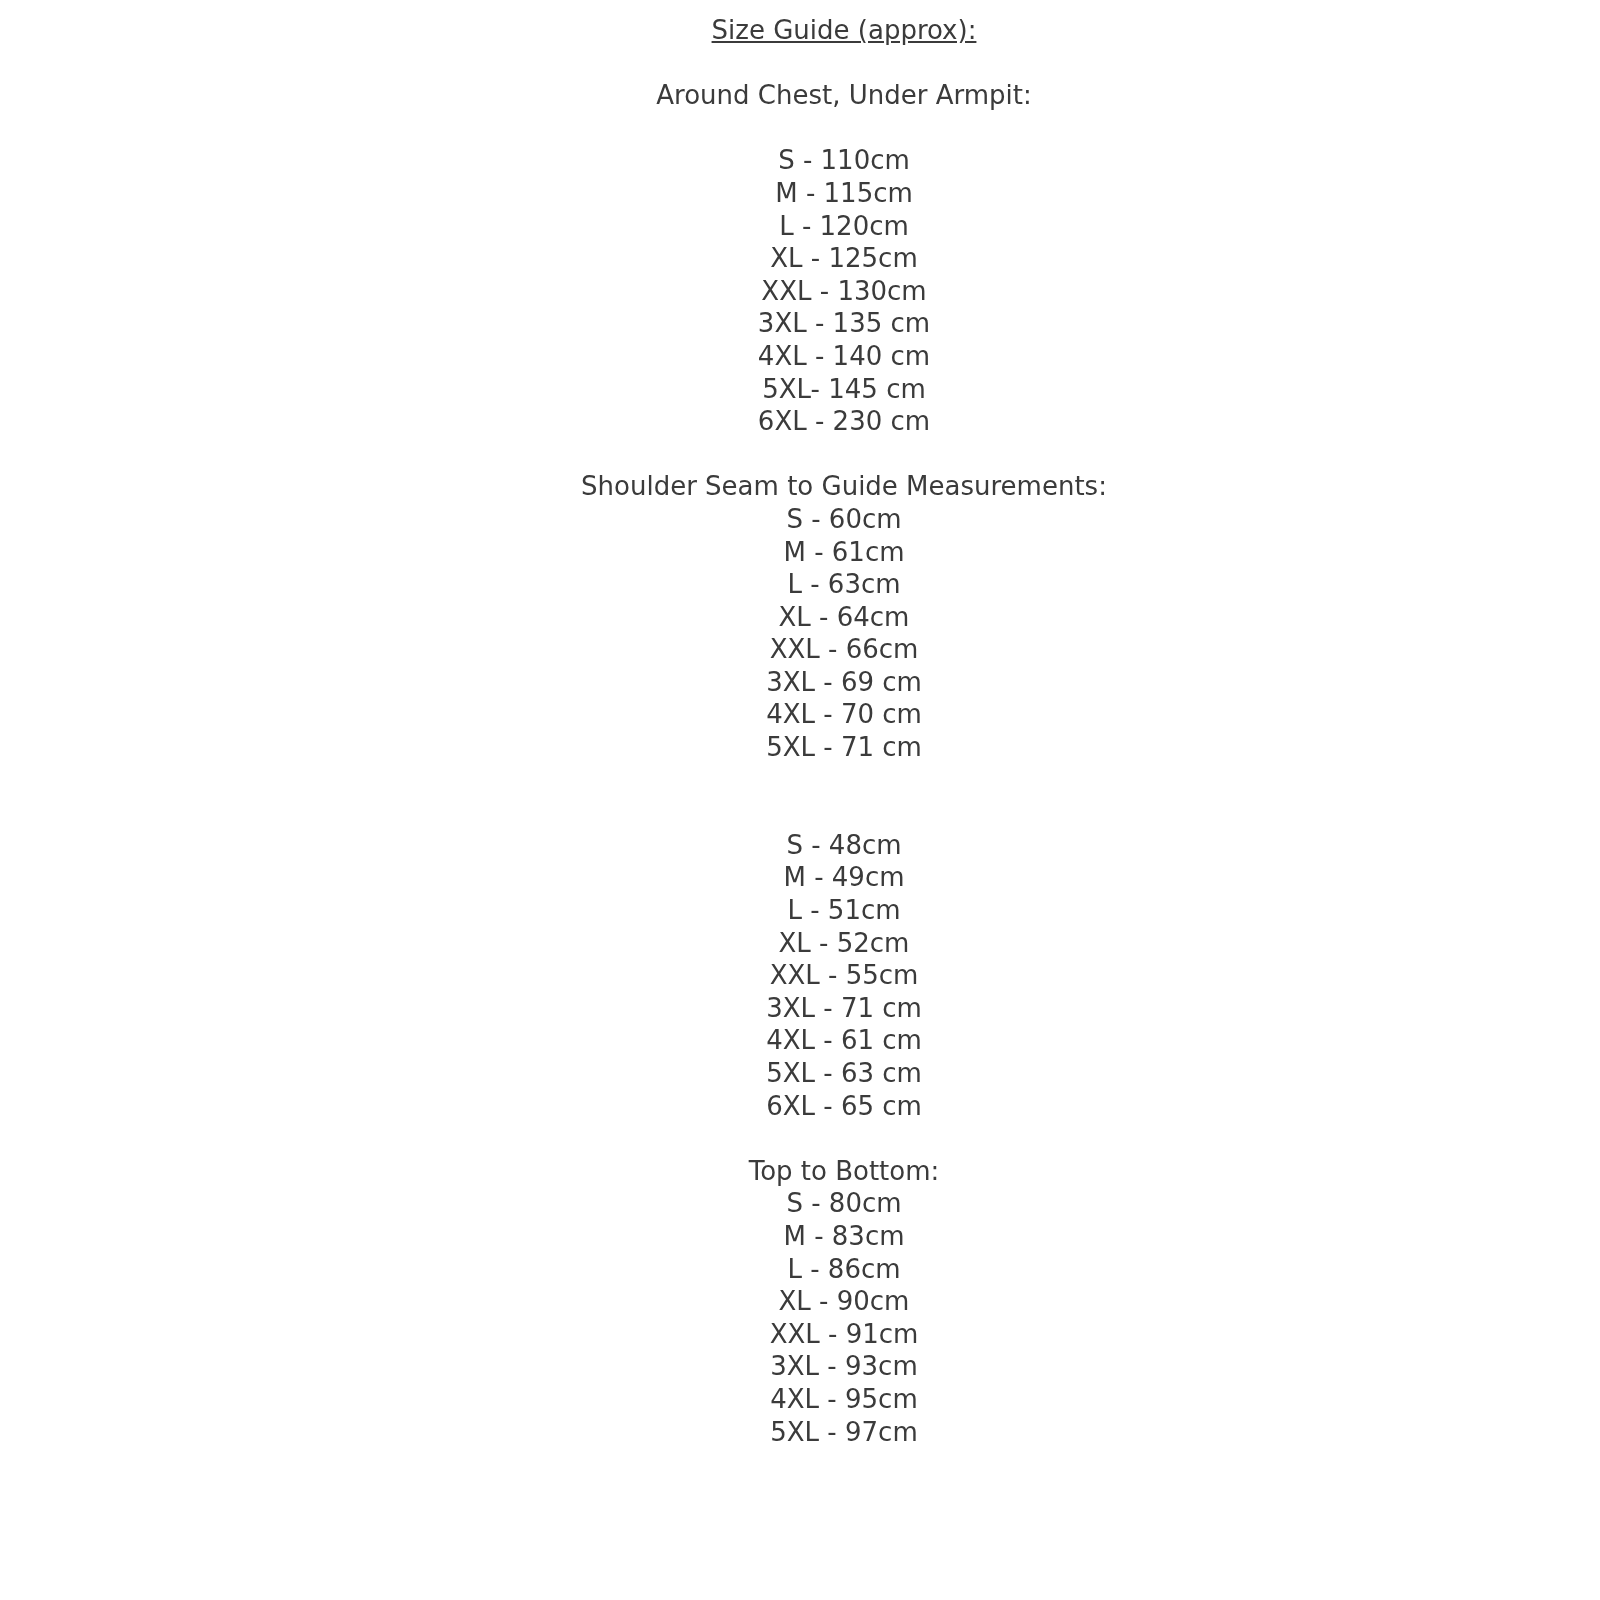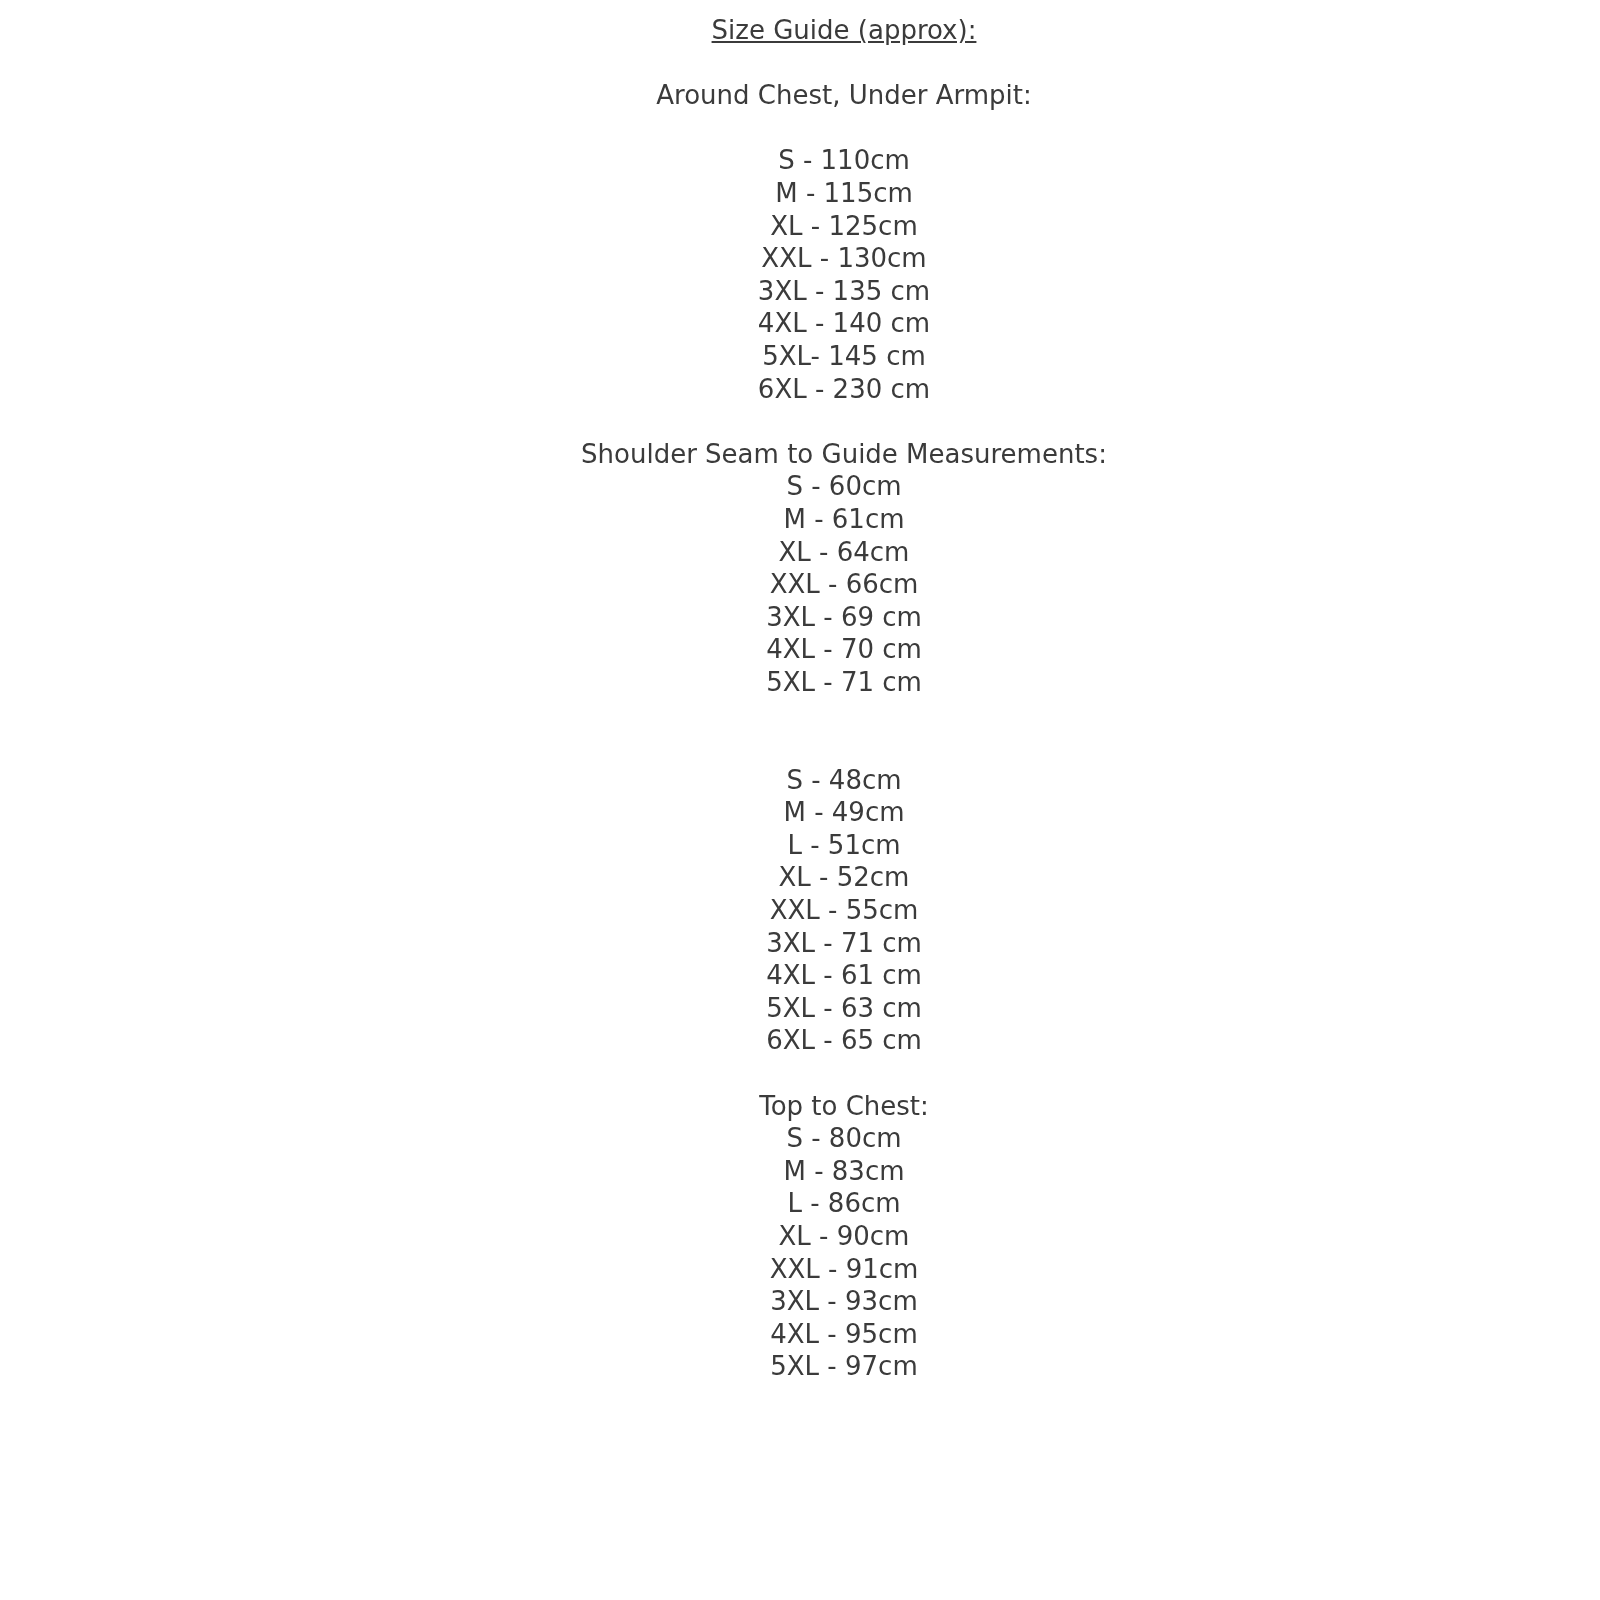--- a/index.html
+++ b/index.html
@@ -43,33 +43,35 @@
 <div class="doc">
 
   <h1 class="line doc-title">Size Guide (approx):</h1>
   <div class="spacer"></div>
 
   <div>
     <div class="line">Around Chest, Under Armpit:</div>
     <div class="spacer"></div>
     <div class="line">S - 110cm</div>
     <div class="line">M - 115cm</div>
+    <div class="line">L - 120cm</div>
     <div class="line">XL - 125cm</div>
     <div class="line">XXL - 130cm</div>
     <div class="line">3XL - 135 cm</div>
     <div class="line">4XL - 140 cm</div>
     <div class="line">5XL- 145 cm</div>
     <div class="line">6XL - 230 cm</div>
   </div>
   <div class="spacer"></div>
 
   <div>
     <div class="line">Shoulder Seam to Guide Measurements:</div>
     <div class="line">S - 60cm</div>
     <div class="line">M - 61cm</div>
+    <div class="line">L - 63cm</div>
     <div class="line">XL - 64cm</div>
     <div class="line">XXL - 66cm</div>
     <div class="line">3XL - 69 cm</div>
     <div class="line">4XL - 70 cm</div>
     <div class="line">5XL - 71 cm</div>
   </div>
   <div class="spacer"></div>
 
   <div>
     <div class="spacer"></div>
@@ -79,21 +81,21 @@
     <div class="line">XL - 52cm</div>
     <div class="line">XXL - 55cm</div>
     <div class="line">3XL - 71 cm</div>
     <div class="line">4XL - 61 cm</div>
     <div class="line">5XL - 63 cm</div>
     <div class="line">6XL - 65 cm</div>
   </div>
   <div class="spacer"></div>
 
   <div>
-    <div class="line">Top to Chest:</div>
+    <div class="line">Top to Bottom:</div>
     <div class="line">S - 80cm</div>
     <div class="line">M - 83cm</div>
     <div class="line">L - 86cm</div>
     <div class="line">XL - 90cm</div>
     <div class="line">XXL - 91cm</div>
     <div class="line">3XL - 93cm</div>
     <div class="line">4XL - 95cm</div>
     <div class="line">5XL - 97cm</div>
   </div>
 

